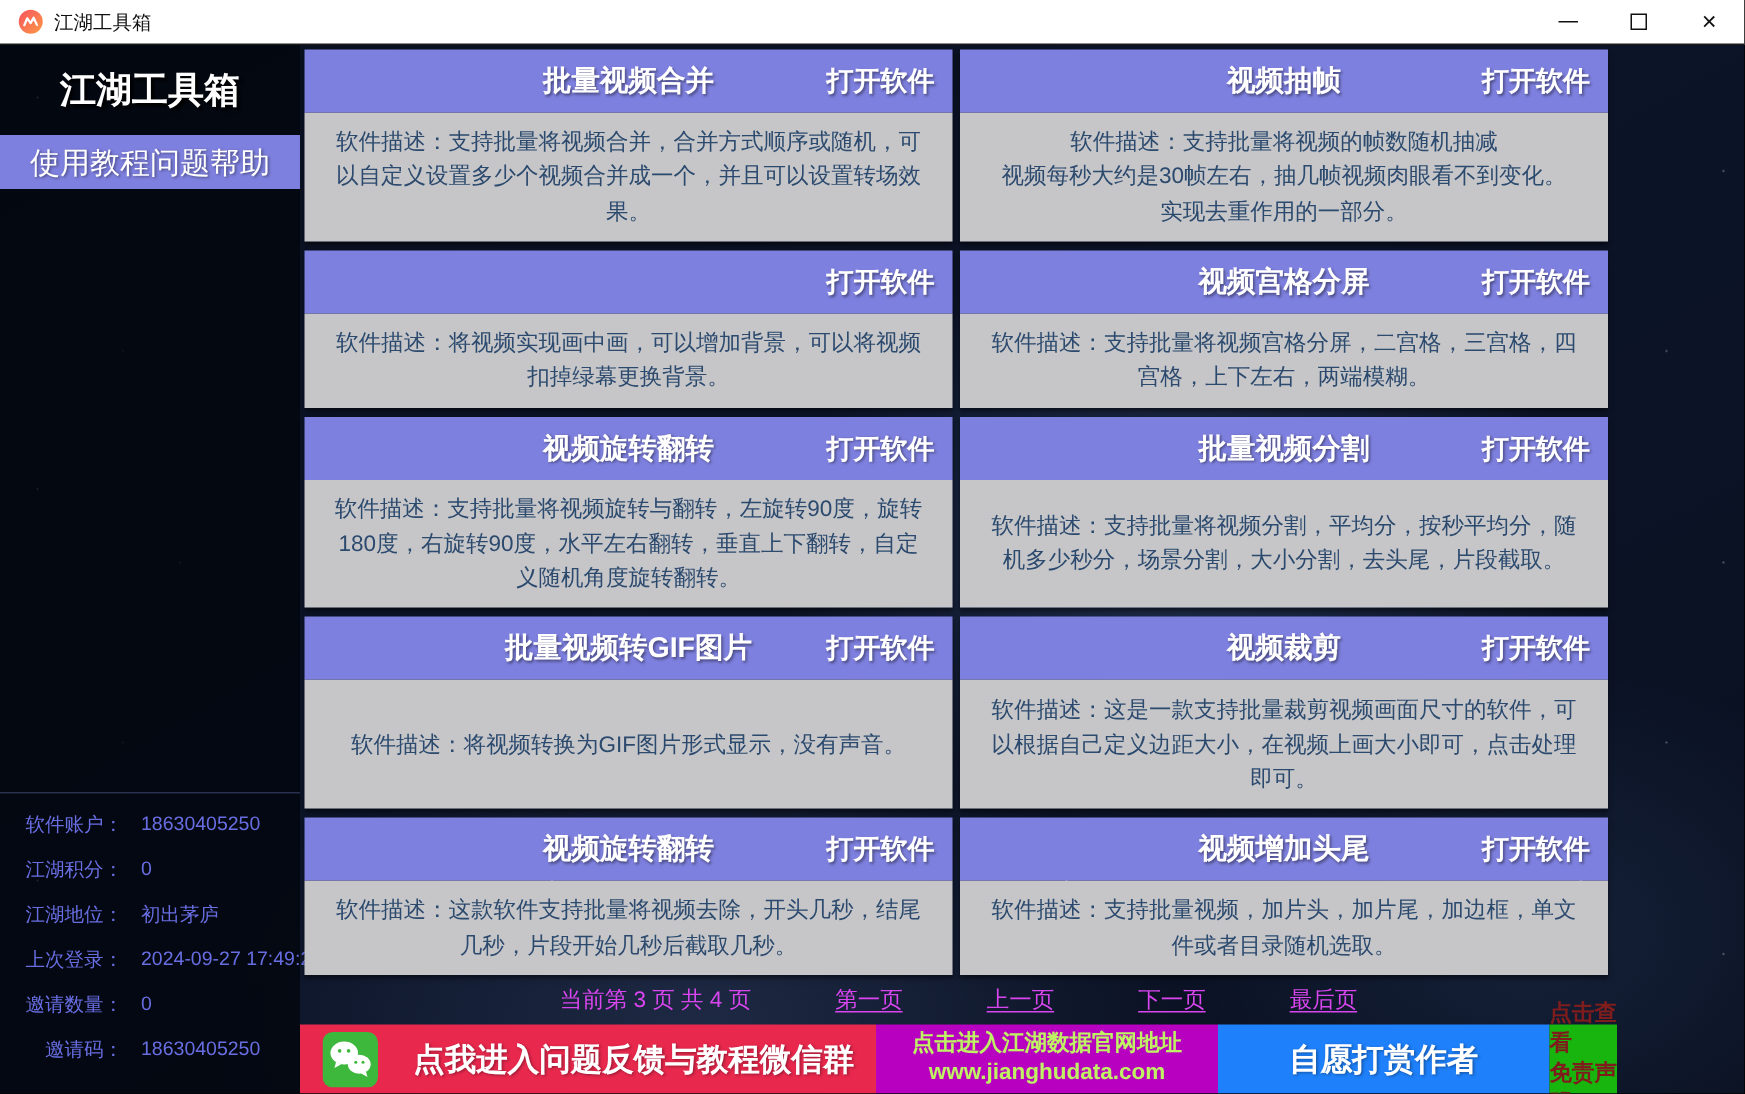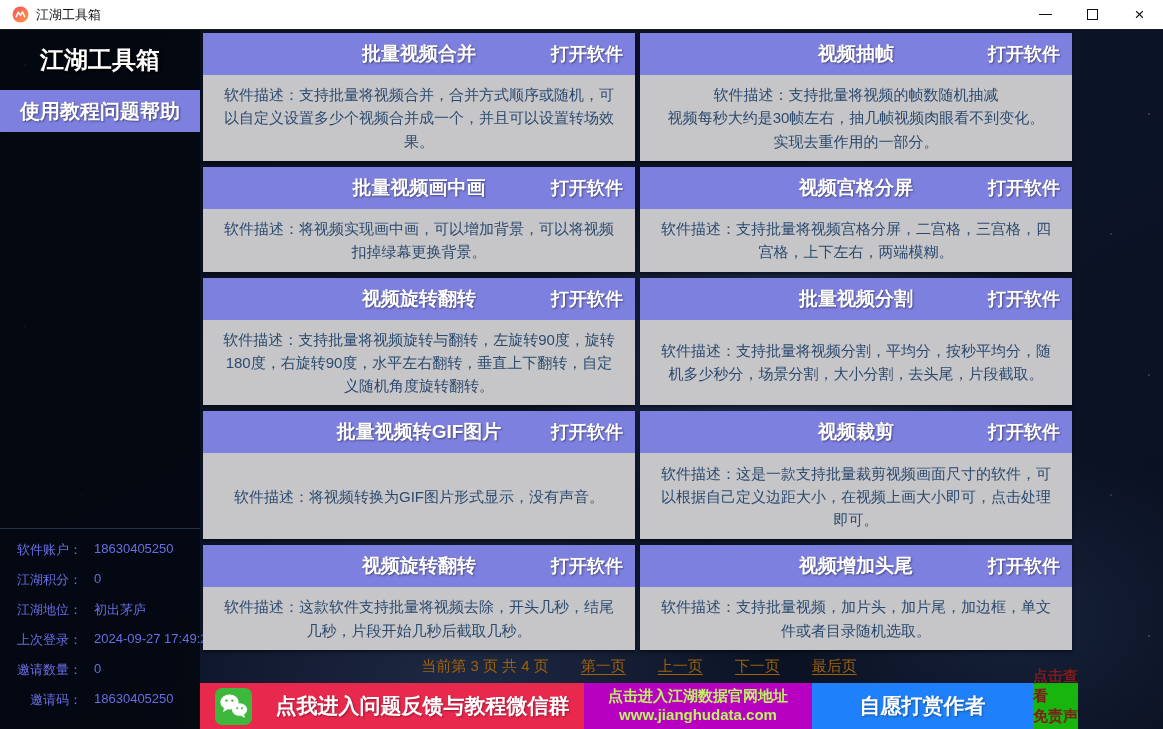--- a/index.html
+++ b/index.html
@@ -43,42 +43,42 @@
     background-size: 343px 261px;
   }
   
   .sidebar {
     position:absolute; left:0; top:30px; width:200px; height:699px;
     background:rgba(3,6,14,0.82); z-index:2; 
   }
   .sb-title { margin-top:14px; text-align:center; color:#fff; font-size:24px; font-weight:bold; text-shadow:2px 2px 2px #000; }
   .sb-preview { margin-top:30px; text-align:center; color:#fff; font-size:20px; font-weight:bold; text-shadow:2px 2px 2px #000; cursor:pointer; }
   .sb-help {
-    margin-top:14px; height:42px; background:#7e80df; color:#fff;
-    font-size:20px; font-weight:bold; display:flex; align-items:center; justify-content:center;
+    margin-top:14px; height:36px; background:#7e80df; color:#fff;
+    font-size:20px; font-weight:normal; display:flex; align-items:center; justify-content:center;
     text-shadow:1px 1px 2px rgba(0,0,0,.45); cursor:pointer;
   }
   .sb-info { position:absolute; left:0; right:0; bottom:0; border-top:1px solid #27314d; padding:12px 6px 8px 8px; }
   .info-row { display:flex; margin-bottom:12px; color:#686ee2; font-size:13px; font-weight:normal; }
   .info-label { width:74px; text-align:right; white-space:nowrap; flex:0 0 auto; }
   .info-value { margin-left:12px; white-space:nowrap;text-align:right; }
   
   .main { position:absolute; left:200px; top:30px; width:878px; height:699px; display:flex; flex-direction:column; z-index:2;align-items:center; }
   .cards { flex:1; display:grid; grid-template-columns:1fr 1fr; gap:6px 5px; margin:3px 6px 0 3px; }
   .card { display:flex; flex-direction:column; box-shadow:0 2px 3px rgba(0,0,0,.5); }
   .card-header { height:42px; flex:0 0 42px; background:#7e80df; position:relative; display:flex; align-items:center; justify-content:center; }
   .card-title { color:#fff; font-size:19px; font-weight:bold; text-shadow:1px 1px 2px rgba(0,0,0,.45); }
   .card-action {
     position:absolute; right:12px; top:0; bottom:0; display:flex; align-items:center;
     color:#fff; font-size:18px; font-weight:bold; text-shadow:1px 1px 2px rgba(0,0,0,.45); cursor:pointer;
   }
   .card-body { flex:1; background:#c6c6c9; display:flex; align-items:center; justify-content:center; padding:4px 16px; }
   .card-desc { color:#2c4a6e; font-size:15px; line-height:1.55; text-align:center; white-space:pre-line; }
   
-  .pagination { height:33px; flex:0 0 33px; display:flex; align-items:center; justify-content:center; gap:32px; color:#a16207; font-size:15px; }
+  .pagination { height:33px; flex:0 0 33px; display:flex; align-items:center; justify-content:center; gap:56px; color:#d946ef; font-size:15px; }
   .page-status { white-space:nowrap; }
   .page-link { text-decoration:underline; text-underline-offset:3px; cursor:pointer; white-space:nowrap; }
   
   .footer { height:46px; flex:0 0 46px; display:flex; }
   .f-sec { display:flex; align-items:center; justify-content:center; cursor:pointer; }
   .f-wechat { flex:0 0 384px; background:#e8284d; gap:24px; }
   .f-wechat .f-text { color:#fff; font-size:21px; font-weight:bold; text-shadow:1px 1px 2px rgba(0,0,0,.35); }
   .wechat-icon { width:37px; height:37px; flex:0 0 auto; }
   .f-site { flex:0 0 228px; background:#b800c0; flex-direction:column; line-height:1.25; }
   .f-site div { color:#bef264; font-size:15px; font-weight:bold; }
@@ -167,21 +167,20 @@
       </div>
       <div class="card-body">
         <div class="card-desc">软件描述：支持批量将视频的帧数随机抽减
 视频每秒大约是30帧左右，抽几帧视频肉眼看不到变化。
 实现去重作用的一部分。</div>
       </div>
     </div>
 
     <div class="card">
       <div class="card-header">
-        <span class="card-title">批量视频画中画</span>
         <span class="card-action">打开软件</span>
       </div>
       <div class="card-body">
         <div class="card-desc">软件描述：将视频实现画中画，可以增加背景，可以将视频扣掉绿幕更换背景。</div>
       </div>
     </div>
 
     <div class="card">
       <div class="card-header">
         <span class="card-title">视频宫格分屏</span>

